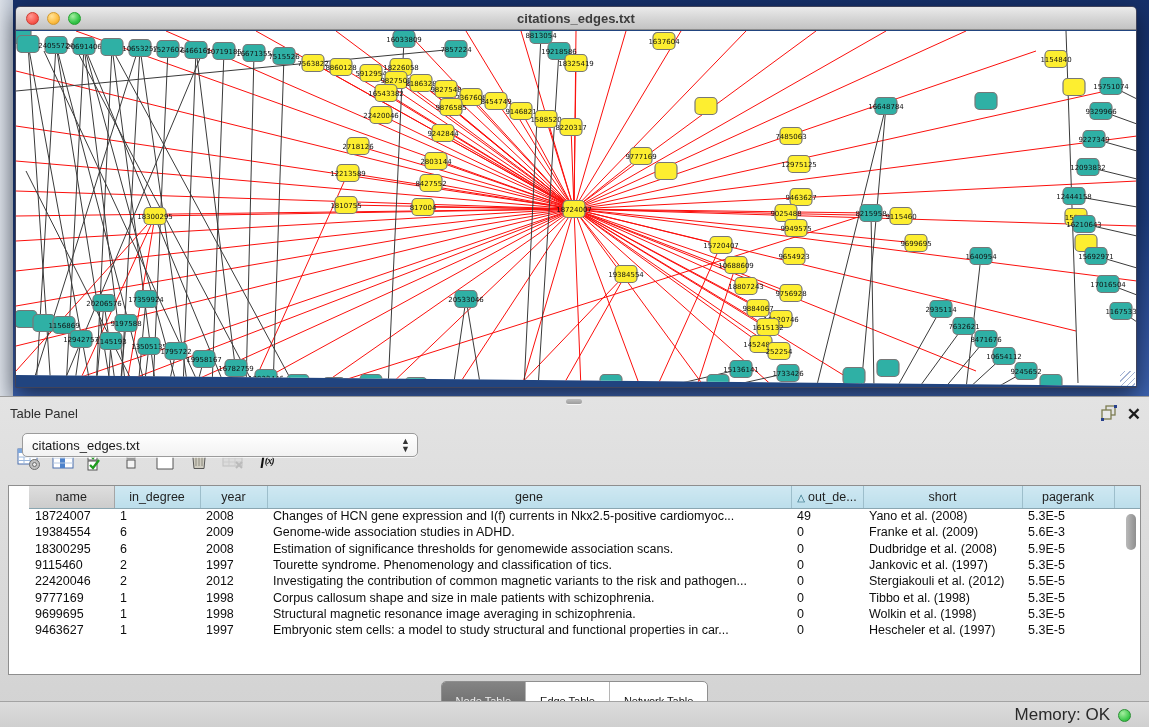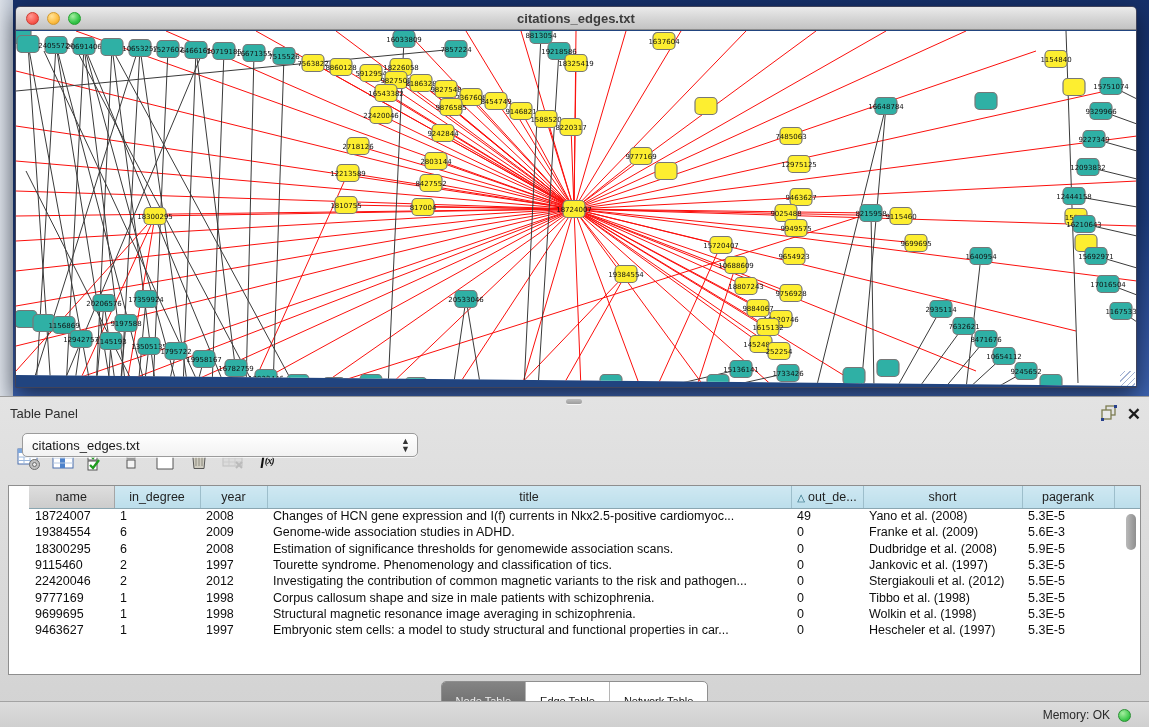--- a/index.html
+++ b/index.html
@@ -84,21 +84,21 @@
   .seg { display:flex; border:1px solid #8f8f8f; border-radius:5px; overflow:hidden;
     background:#ffffff; box-shadow:0 1px 0 rgba(255,255,255,.8); }
   .seg .tab { padding:13px 14px 4px; font-size:11px; color:#161616; border-right:1px solid #b5b5b5; }
   .seg .tab:last-child { border-right:none; }
   .seg .tab.selected { background:linear-gradient(180deg,#848484,#6b6b6b); color:#efefef; }
 
   
   .statusbar { position:absolute; left:0; top:304px; width:100%; height:27px;
     border-top:1px solid #a3a3a3; background:linear-gradient(180deg,#dcdcdc,#cfcfcf);
     display:flex; align-items:center; justify-content:flex-end; }
-  .statusbar .mem { font-size:12px; color:#2a2a2a; margin-right:8px; }
+  .statusbar .mem { font-size:17px; color:#2a2a2a; margin-right:8px; }
   .status-dot { width:13px; height:13px; border-radius:50%; margin-right:18px;
     border:1px solid #2a8f33; background:radial-gradient(circle at 35% 30%,#9fe89f,#3ec94c 65%,#27a536); }
 </style>
 </head>
 <body>
 
 <div class="desktop">
   <div class="left-strip"></div>
 
   <div class="net-window">
@@ -792,21 +792,21 @@
           <col>
           <col>
           <col>
           <col>
         </colgroup>
       <thead>
           <tr id="grid-head">
             <th class="first">name</th>
             <th>in_degree</th>
             <th>year</th>
-            <th>title</th>
+            <th>gene</th>
             <th><span class="sort">△</span>out_de...</th>
             <th>short</th>
             <th>pagerank</th>
             <th></th>
           </tr>
         </thead>
       <tbody id="grid-body">
           <tr>
             <td>18724007</td>
             <td>1</td>

